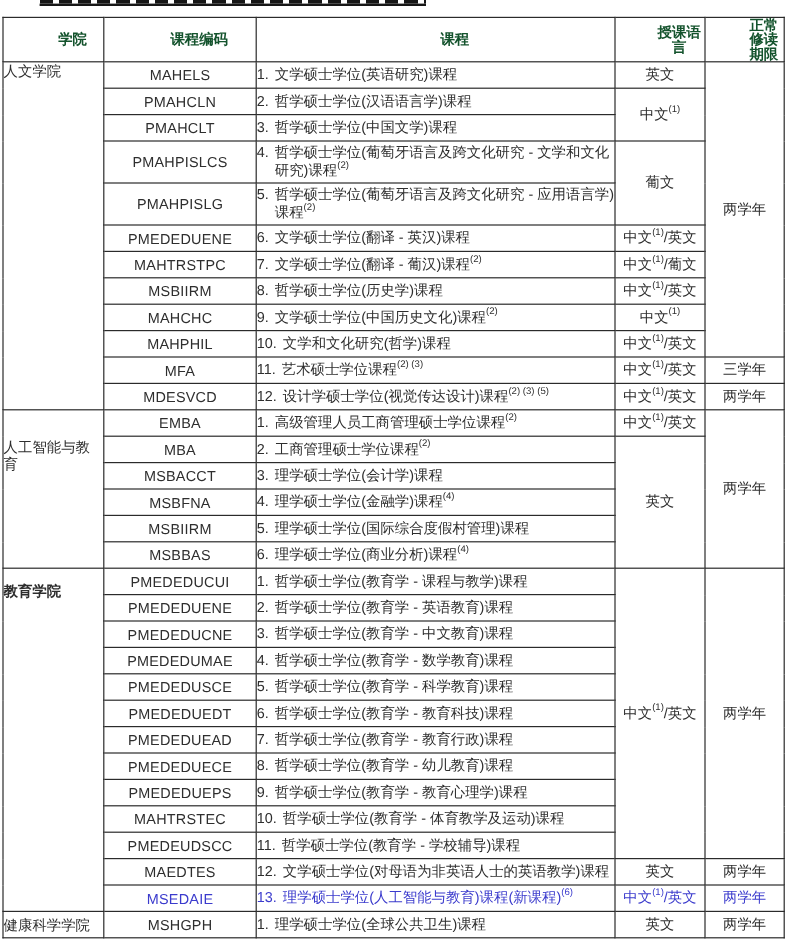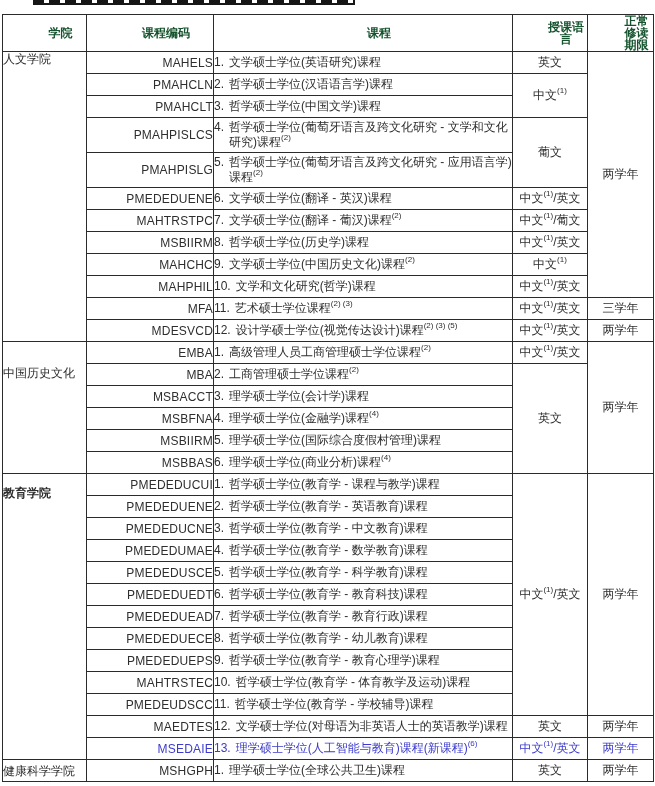--- a/index.html
+++ b/index.html
@@ -14,21 +14,21 @@
   table.prog{position:absolute;left:2px;top:14px;width:651px;border-collapse:collapse;table-layout:fixed;}
   .prog td,.prog th{border:1px solid #2b2b2b;padding:0;font-size:12px;overflow:hidden;}
   .prog thead tr{height:27px;}
   .prog thead th{font-weight:bold;color:#14532d;text-align:center;line-height:12px;padding-left:32px;}
   .prog tbody tr{height:22px;}
   .prog tbody tr.tall{height:35px;}
   .college{vertical-align:top;text-align:left;padding:3px 2px 0 3px;line-height:14px;margin-top:36px;}
   td.college.sec-1{padding-top:24px;}
   td.college.sec-2{padding-top:12px;font-weight:bold;}
   td.college.sec-3{padding-top:4px;}
-  .codecell{text-align:right;padding-left:4px;letter-spacing:0.2px;white-space:nowrap;margin-left:34px;}
+  .codecell{text-align:center;padding-left:4px;letter-spacing:0.2px;white-space:nowrap;margin-left:34px;}
   .coursecell{text-align:left;vertical-align:middle;padding:1px 2px 1px 6px;}
   .crs{display:flex;align-items:flex-start;line-height:15px;}
   .crs .num{flex:0 0 auto;padding-right:5px;}
   .crs .txt{flex:1 1 auto;}
   .langcell,.durcell{text-align:center;vertical-align:middle;padding:0 1px;}
   sup{font-size:8px;line-height:0;position:relative;top:-1px;}
   tr.hl td, tr.hl td sup{color:var(--link-color);}
 </style>
 </head>
 <body>
@@ -177,21 +177,21 @@
           <td class="coursecell">
             <div class="crs">
               <span class="num">12.</span>
               <span class="txt">设计学硕士学位(视觉传达设计)课程<sup>(2) (3) (5)</sup></span>
             </div>
           </td>
           <td class="langcell" rowspan="1">中文<sup>(1)</sup>/英文</td>
           <td class="durcell" rowspan="1">两学年</td>
         </tr>
         <tr>
-          <td class="college sec-1" rowspan="6">中国历史文化</td>
+          <td class="college sec-1" rowspan="6">人工智能与教育</td>
           <td class="codecell">EMBA</td>
           <td class="coursecell">
             <div class="crs">
               <span class="num">1.</span>
               <span class="txt">高级管理人员工商管理硕士学位课程<sup>(2)</sup></span>
             </div>
           </td>
           <td class="langcell" rowspan="1">中文<sup>(1)</sup>/英文</td>
           <td class="durcell" rowspan="6">两学年</td>
         </tr>

